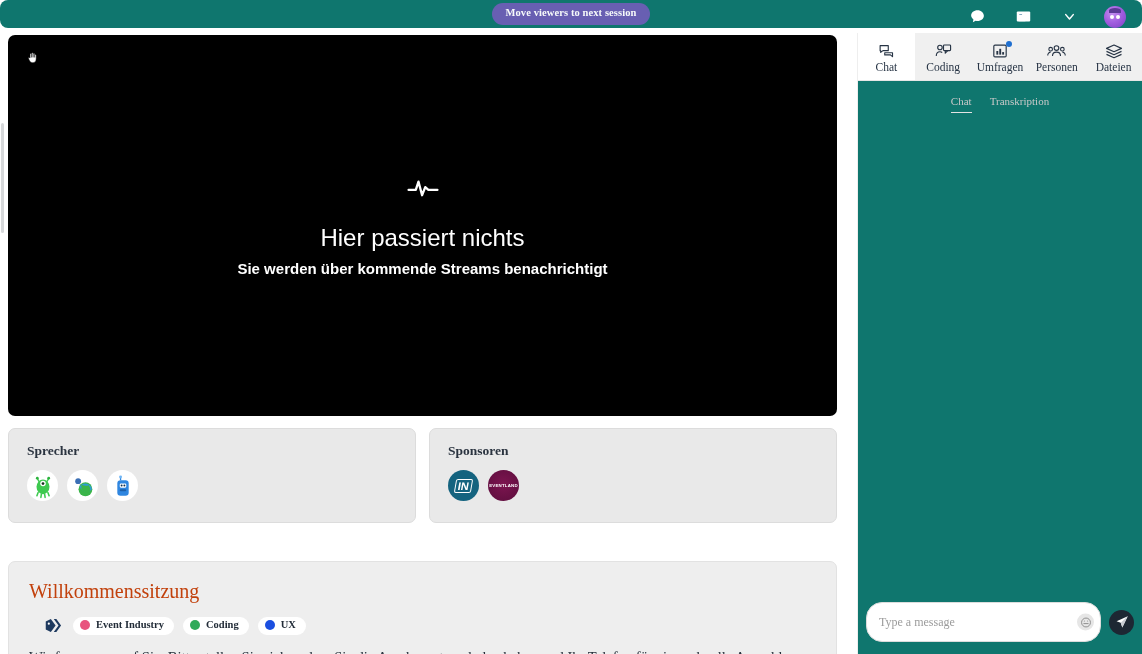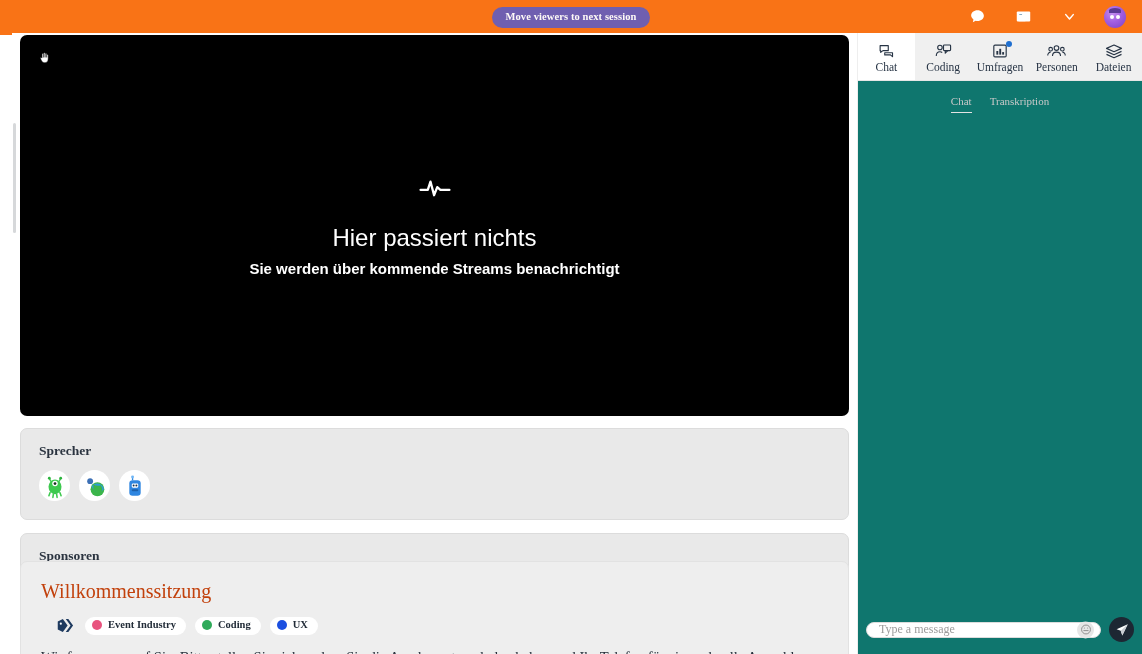--- a/index.html
+++ b/index.html
@@ -6,23 +6,23 @@
   html, body {
     width: 1142px; height: 654px;
     overflow: hidden;
     background: #ffffff;
     font-family: "Liberation Serif", serif;
   }
 
   
   .topbar {
     position: absolute; top: 0; left: 0;
-    width: 1142px; height: 35px;
-    background: #f97316;
-    display: flex; align-items: center;
+    width: 1142px; height: 28px;
+    background: #0f766e;
+    display: flex; align-items: center; border-radius: 8px;
   }
   .topbar-center {
     position: absolute; left: 0; right: 0;
     display: flex; justify-content: center; align-items: center;
   }
   .move-viewers-btn {
     background: #6b5fb5;
     color: #ffffff;
     font-family: "Liberation Serif", serif;
     font-size: 10.5px;
@@ -62,21 +62,20 @@
     width:4px; height:4px; border-radius:50%;
     background:#ffffff; box-shadow: 6px 0 0 #ffffff;
   }
 
   
   .main-col {
     position: absolute; top: 33px; left: 0;
     width: 845px; height: 621px;
     background: #ffffff;
     overflow: hidden;
-    margin-left: 12px;
   }
   .drag-handle {
     position: absolute; top: 90px; left: 1px;
     width: 3px; height: 110px;
     background: #d6d8da;
     border-radius: 2px;
     cursor: col-resize;
   }
 
   
@@ -111,21 +110,21 @@
     font-family: "Liberation Sans", sans-serif;
     font-size: 15px;
     font-weight: 700;
     margin-top: 7px;
   }
 
   
   .card-row {
     position: absolute; top: 395px; left: 8px;
     width: 829px;
-    display: flex; gap: 13px; flex-direction: column;
+    display: flex; gap: 13px;
   }
   .info-card {
     background: #e9e9e9;
     border: 1px solid #dcdcdc;
     border-radius: 7px;
     padding: 14px 18px 18px 18px;
     height: 95px;
     flex: 1 1 0;
   }
   .card-title {
@@ -266,21 +265,21 @@
   .composer {
     position: absolute; left: 8px; right: 8px; bottom: 12px;
     display: flex; align-items: center; gap: 8px;
   }
   .composer-input-wrap {
     flex: 1 1 auto;
     position: relative;
     background: #ffffff;
     border: 1px solid #dcdcdc;
     border-radius: 16px;
-    height: 16px;
+    height: 40px;
     display: flex; align-items: center;
   }
   .composer-input {
     border: none; outline: none; background: transparent;
     font-family: "Liberation Serif", serif;
     font-size: 12px;
     color: #2c2c2c;
     padding: 0 30px 0 12px;
     width: 100%; height: 100%;
   }

